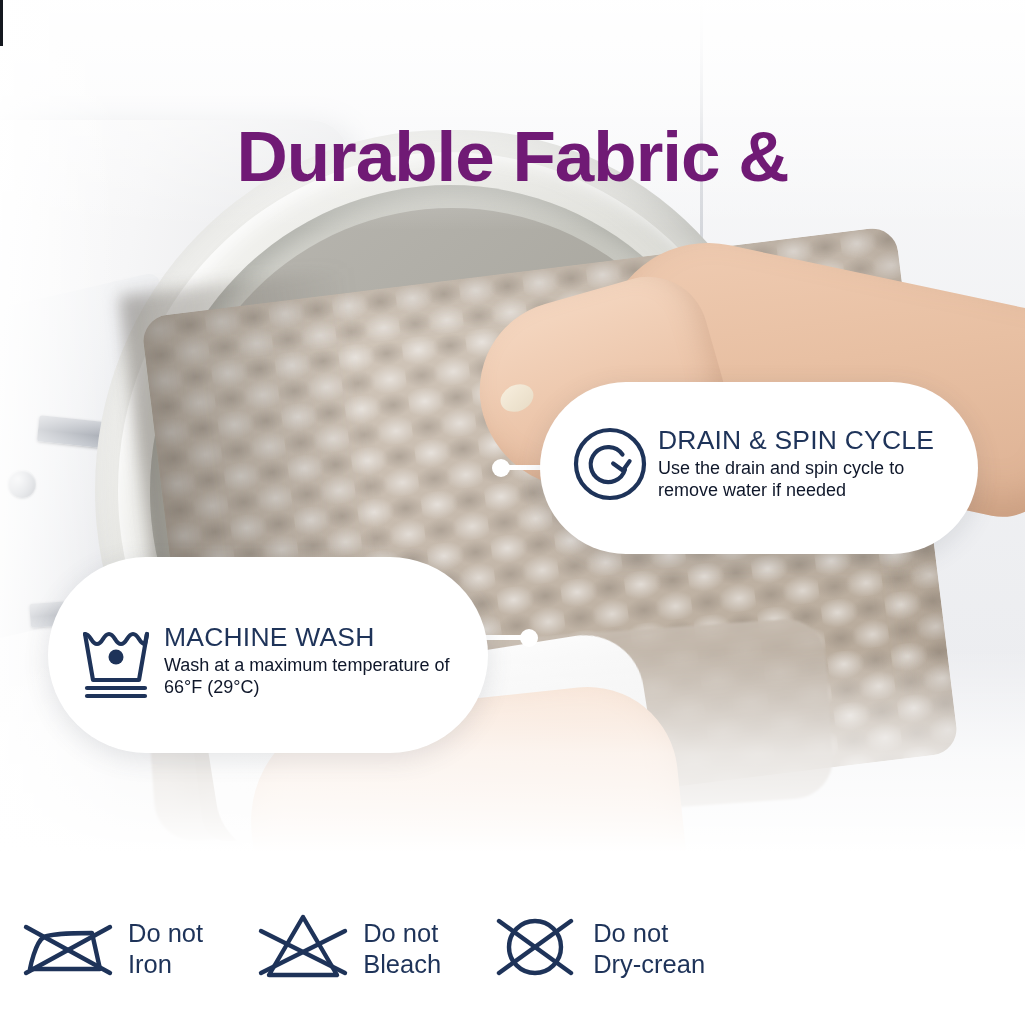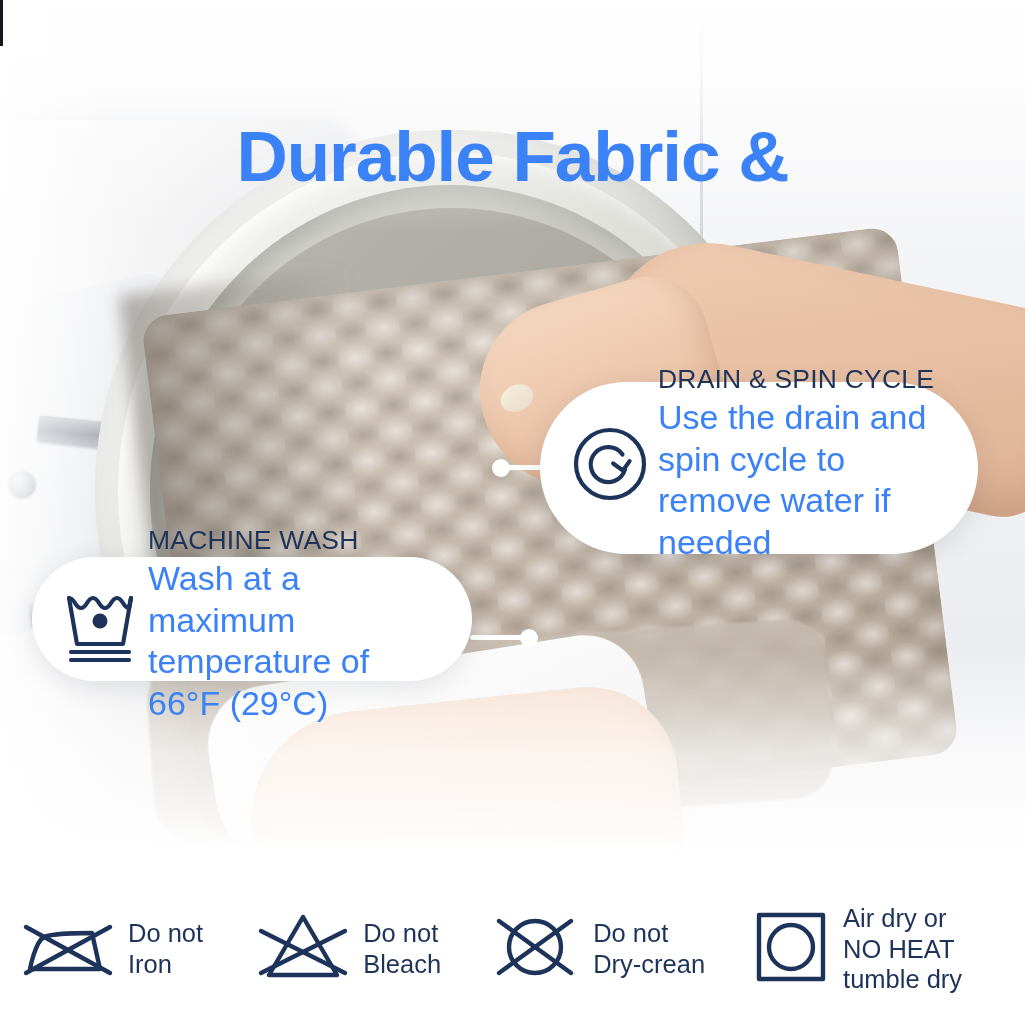--- a/index.html
+++ b/index.html
@@ -208,21 +208,21 @@
     left: 0; top: 0; width: 3px; height: 46px;
     background: #14181f;
   }
 
   
   #title {
     position: absolute;
     left: 0; top: 72px;
     width: 1025px;
     text-align: center;
-    color: #3b82f6;
+    color: #701a75;
     font-size: 71px;
     font-weight: bold;
     line-height: 1.05;
     letter-spacing: -1px;
     z-index: 12;
   }
   #title .line { display: block; }
 
   
   .connector { position: absolute; z-index: 13; }
@@ -249,22 +249,22 @@
     box-shadow: 0 6px 26px rgba(70,76,92,.14);
     z-index: 14;
   }
   #card-drain {
     left: 540px; top: 382px;
     width: 438px; height: 172px;
     padding: 0 26px 8px 22px;
     box-sizing: border-box;
   }
   #card-wash {
-    left: 32px; top: 557px;
-    width: 440px; height: 124px;
+    left: 48px; top: 557px;
+    width: 440px; height: 196px;
     padding: 12px 24px 0 20px;
     box-sizing: border-box;
   }
   .card-icon {
     flex: 0 0 auto;
     width: 96px;
     display: flex;
     align-items: center;
     justify-content: center;
     color: #1e3359;
@@ -272,22 +272,22 @@
   .card-text { flex: 1 1 auto; }
   .card-title {
     color: #1e3359;
     font-size: 26.5px;
     line-height: 1.12;
     letter-spacing: .2px;
     margin-bottom: 3px;
     white-space: nowrap;
   }
   .card-body {
-    color: #3b82f6;
-    font-size: 34px;
+    color: #0f172a;
+    font-size: 18px;
     line-height: 1.22;
   }
 
   
   #symbols {
     position: absolute;
     left: 0; bottom: 0;
     width: 1025px;
     height: 150px;
     display: flex;
@@ -423,27 +423,16 @@
         <svg width="88" height="72" viewBox="0 0 88 72" fill="none" stroke="#1e3359" stroke-width="4.4" stroke-linecap="round" stroke-linejoin="round">
           <circle cx="44" cy="36" r="26"></circle>
           <line x1="8" y1="10" x2="80" y2="62"></line>
           <line x1="80" y1="10" x2="8" y2="62"></line>
         </svg>
       </span>
       <span class="sym-label">Do not
 Dry-crean</span>
     </div>
 
-    <div class="sym sym-4">
-      <span class="sym-glyph">
-        <svg width="76" height="76" viewBox="0 0 76 76" fill="none" stroke="#1e3359" stroke-width="4.4" stroke-linecap="round" stroke-linejoin="round">
-          <rect x="6" y="6" width="64" height="64"></rect>
-          <circle cx="38" cy="38" r="22"></circle>
-        </svg>
-      </span>
-      <span class="sym-label">Air dry or
-NO HEAT
-tumble dry</span>
-    </div>
 
   </div>
 
 </div>
 
 </body></html>

